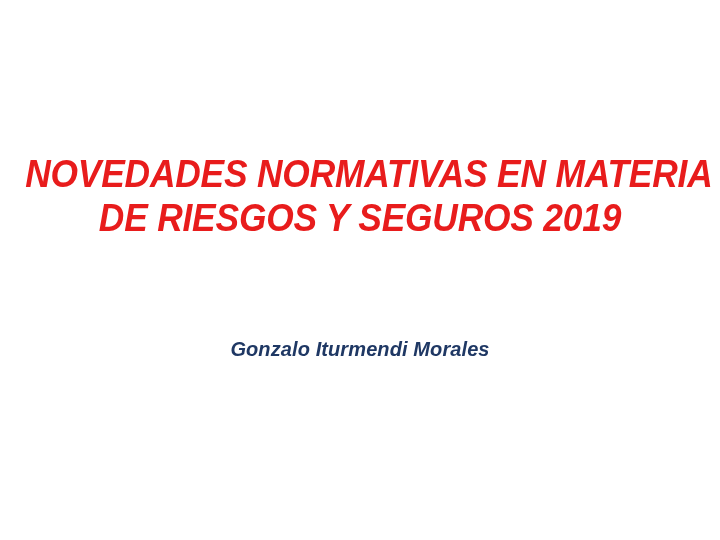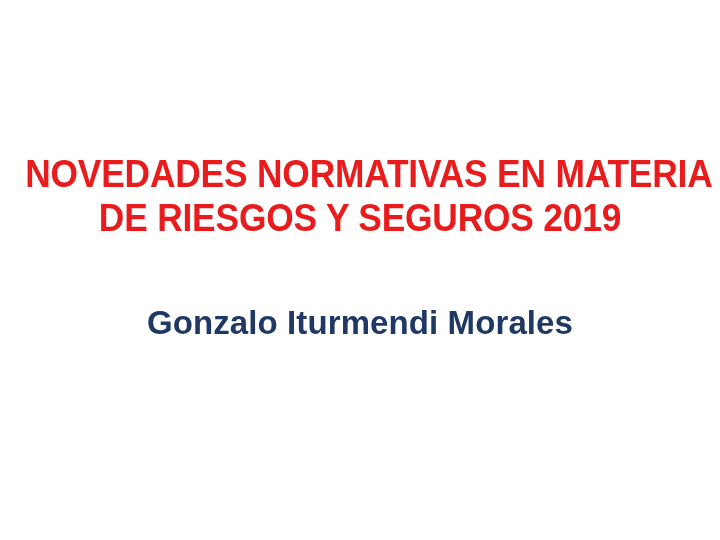--- a/index.html
+++ b/index.html
@@ -9,20 +9,21 @@
     background: #ffffff;
   }
 
   .slide {
     position: relative;
     width: 720px;
     height: 540px;
     background: var(--slide-bg, #ffffff);
     overflow: hidden;
     font-family: "Liberation Sans", "DejaVu Sans", sans-serif;
+    font-style: italic;
     -webkit-font-smoothing: antialiased;
   }
 
   
   .title-block {
     position: absolute;
     left: 0;
     top: 152px;
     width: 720px;
     text-align: center;
@@ -48,24 +49,25 @@
     top: 306px;
     width: 720px;
     text-align: center;
   }
 
   .subtitle-presenter {
     display: block;
     color: var(--accent-navy, #1F3864);
     font-family: "Liberation Sans", "DejaVu Sans", sans-serif;
     font-weight: 700;
-    font-size: 33px;
+    font-size: 20px;
     line-height: 34px;
     letter-spacing: 0.1px;
     white-space: nowrap;
+    margin-top: 26px;
   }
 
   .subtitle-place {
     display: block;
     margin-top: 8px;
     color: var(--accent-navy, #1F3864);
     font-family: "Liberation Sans", "DejaVu Sans", sans-serif;
     font-weight: 700;
     font-size: 20px;
     line-height: 27px;

